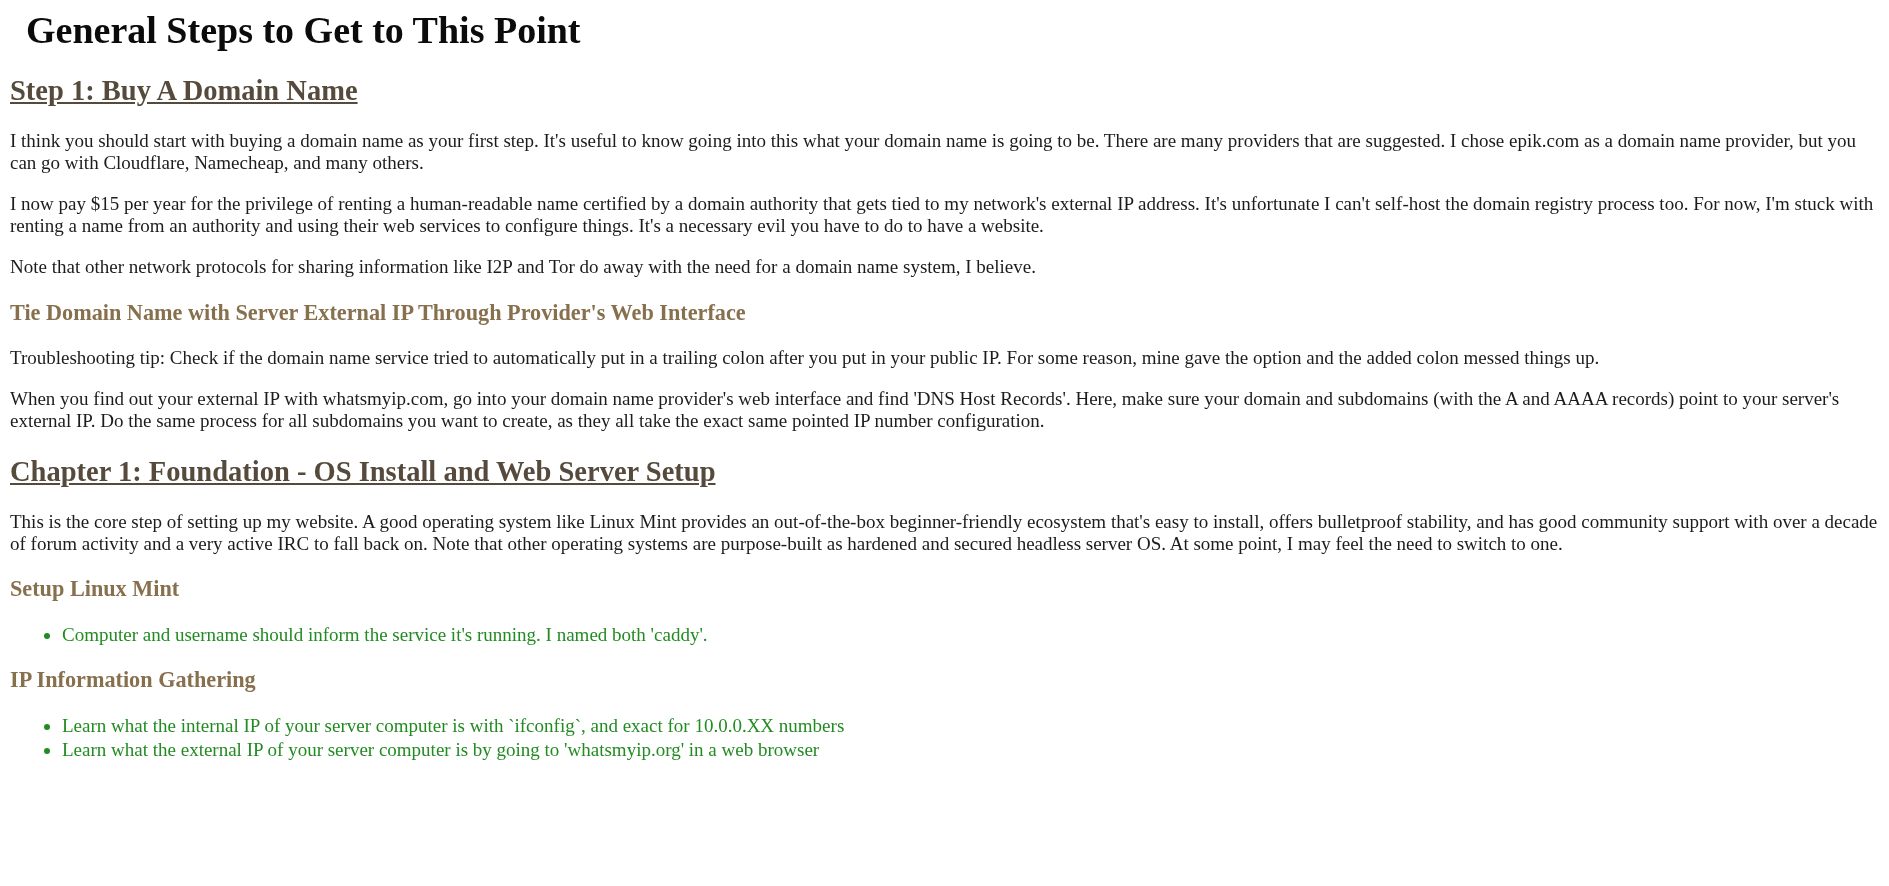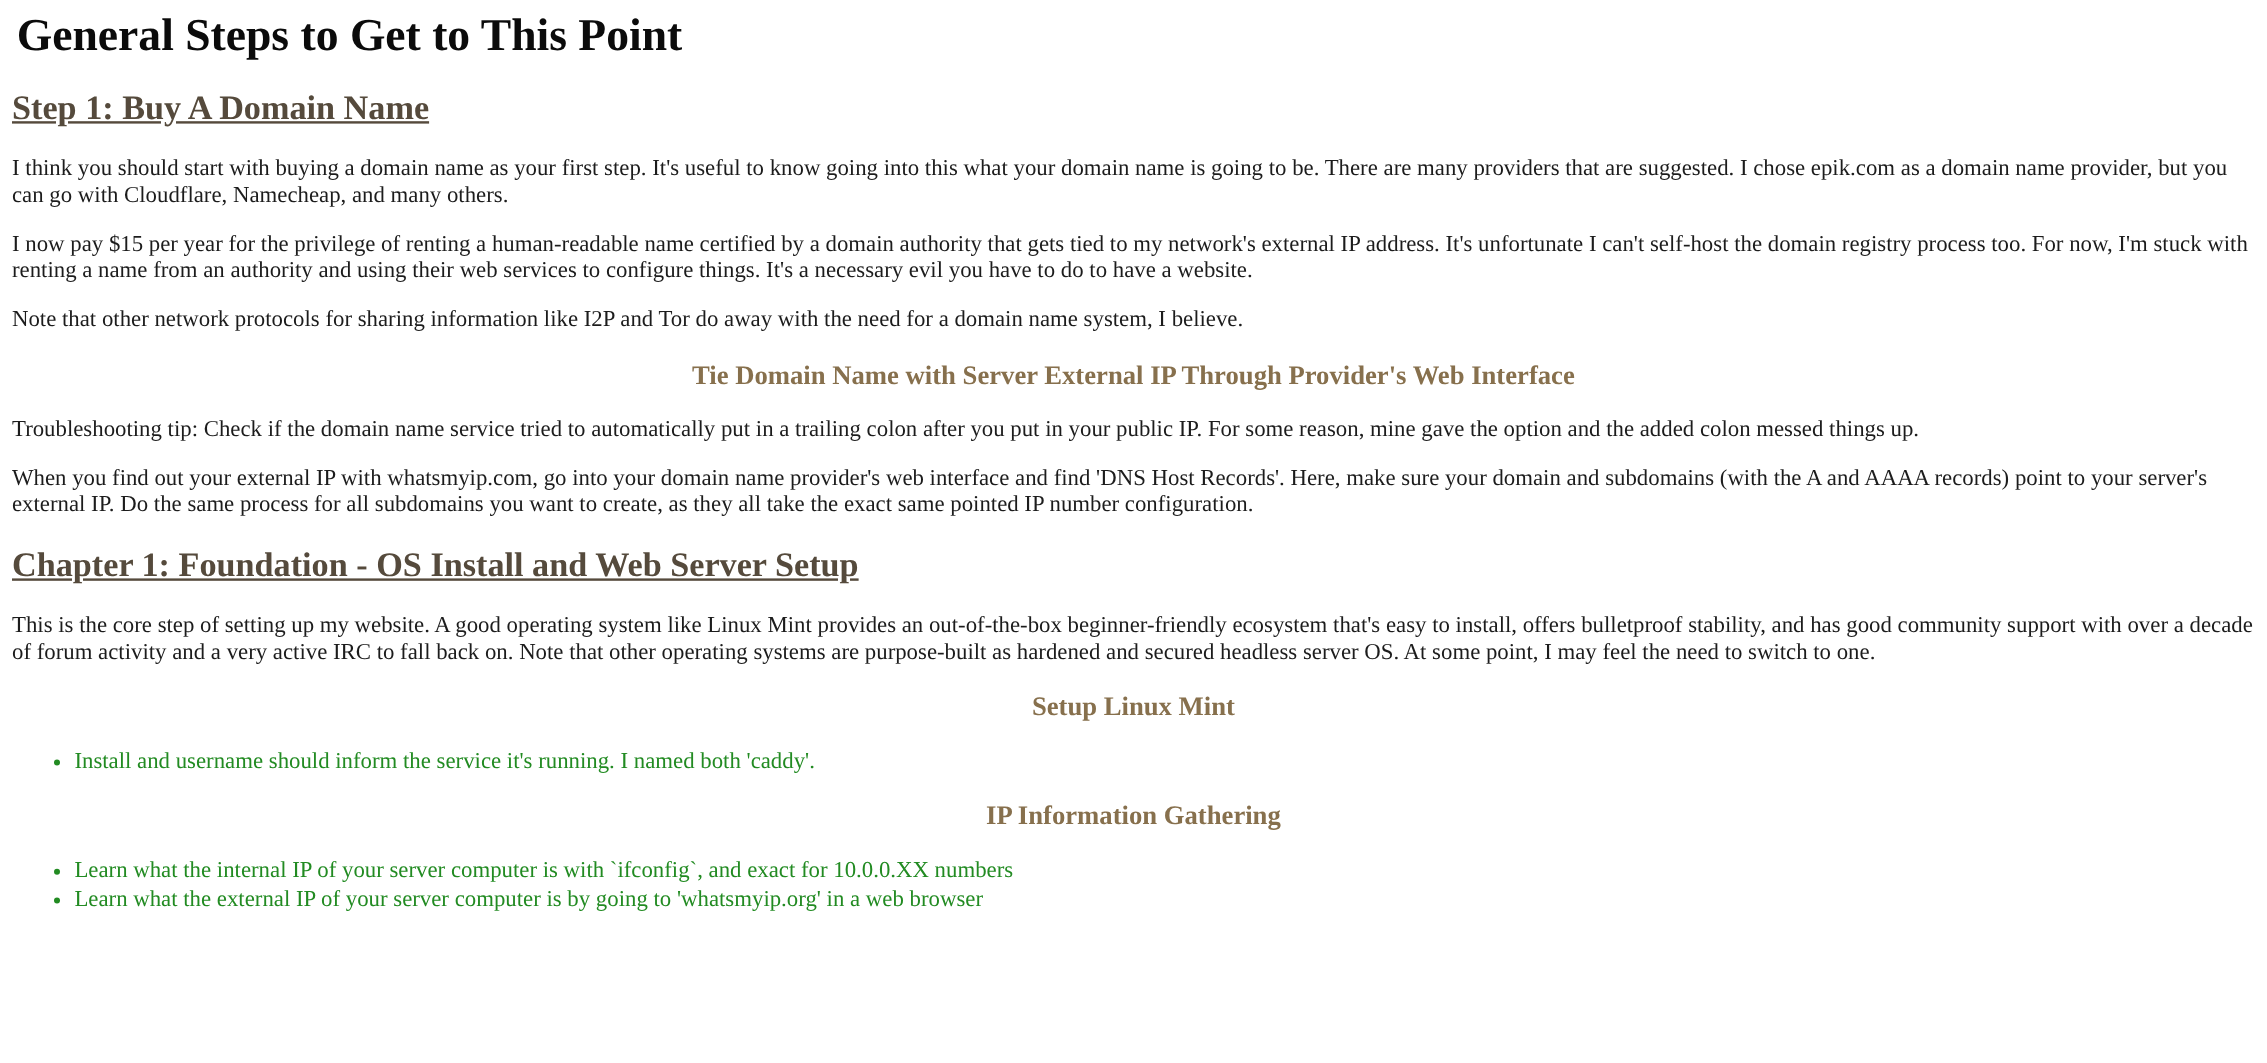--- a/index.html
+++ b/index.html
@@ -8,37 +8,36 @@
   body {
     margin: 6px 10px;
     font-family: "Liberation Serif", "DejaVu Serif", serif;
     font-size: 19px;
     line-height: 1.16;
     color: var(--body-text, #1c1c1c);
     max-width: 1875px;
   }
   h1 {
     font-size: 2em;
-    margin: 0.1em 0 0.55em 4px;
+    margin: 0.1em 0 0.55em 16px;
     color: var(--heading-primary, #0b0b0b);
     line-height: 1.1;
   }
   h2 {
     font-size: 1.5em;
     margin: 0.83em 0;
     color: var(--heading-secondary, #554a3c);
     line-height: 1.1;
     text-decoration: underline;
   }
   h3 {
     font-size: 1.17em;
     margin: 1em 0;
     color: var(--heading-tertiary, #87704d);
     line-height: 1.1;
-    text-align: center;
   }
   p {
     margin: 1em 0;
   }
   ul {
     margin: 1em 0;
     padding-left: 52px;
   }
   li {
     color: var(--list-accent, #228B22);
@@ -66,21 +65,21 @@
 
   <p>When you find out your external IP with whatsmyip.com, go into your domain name provider's web interface and find 'DNS Host Records'. Here, make sure your domain and subdomains (with the A and AAAA records) point to your server's external IP. Do the same process for all subdomains you want to create, as they all take the exact same pointed IP number configuration.</p>
 
   <h2>Chapter 1: Foundation - OS Install and Web Server Setup</h2>
 
   <p>This is the core step of setting up my website. A good operating system like Linux Mint provides an out-of-the-box beginner-friendly ecosystem that's easy to install, offers bulletproof stability, and has good community support with over a decade of forum activity and a very active IRC to fall back on. Note that other operating systems are purpose-built as hardened and secured headless server OS. At some point, I may feel the need to switch to one.</p>
 
   <h3>Setup Linux Mint</h3>
 
   <ul>
-    <li>Install and username should inform the service it's running. I named both 'caddy'.</li>
+    <li>Computer and username should inform the service it's running. I named both 'caddy'.</li>
   </ul>
 
   <h3>IP Information Gathering</h3>
 
   <ul>
     <li>Learn what the internal IP of your server computer is with `ifconfig`, and exact for 10.0.0.XX numbers</li>
     <li>Learn what the external IP of your server computer is by going to 'whatsmyip.org' in a web browser</li>
   </ul>
 
 

